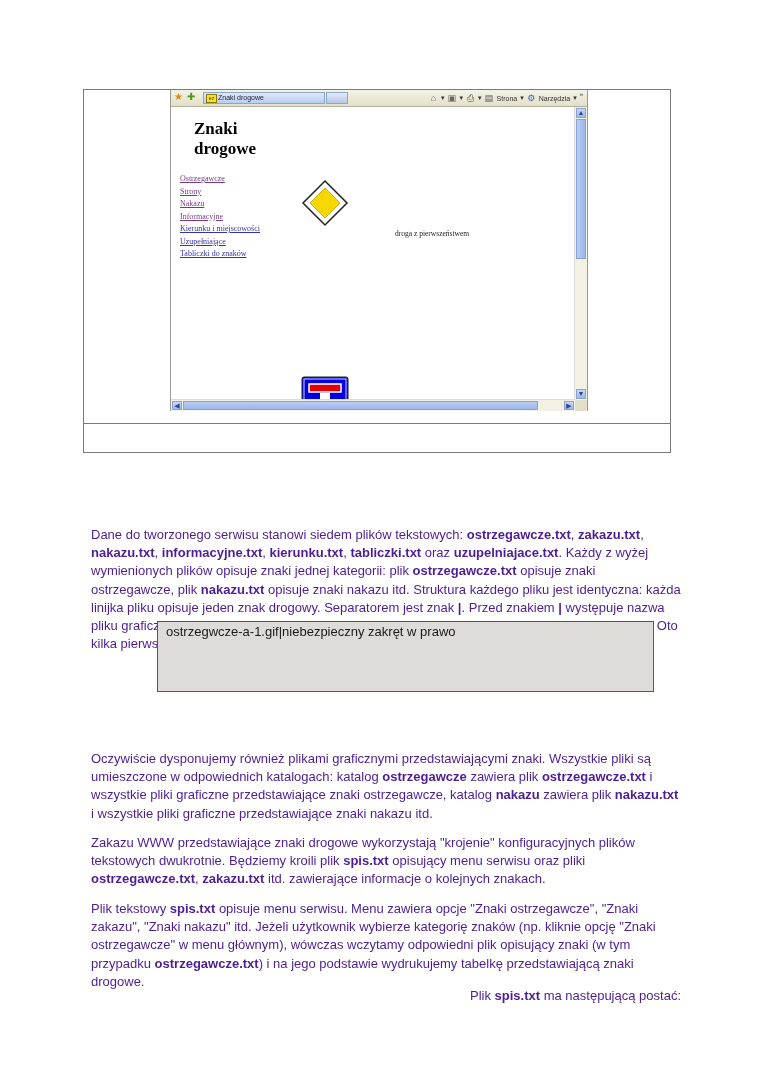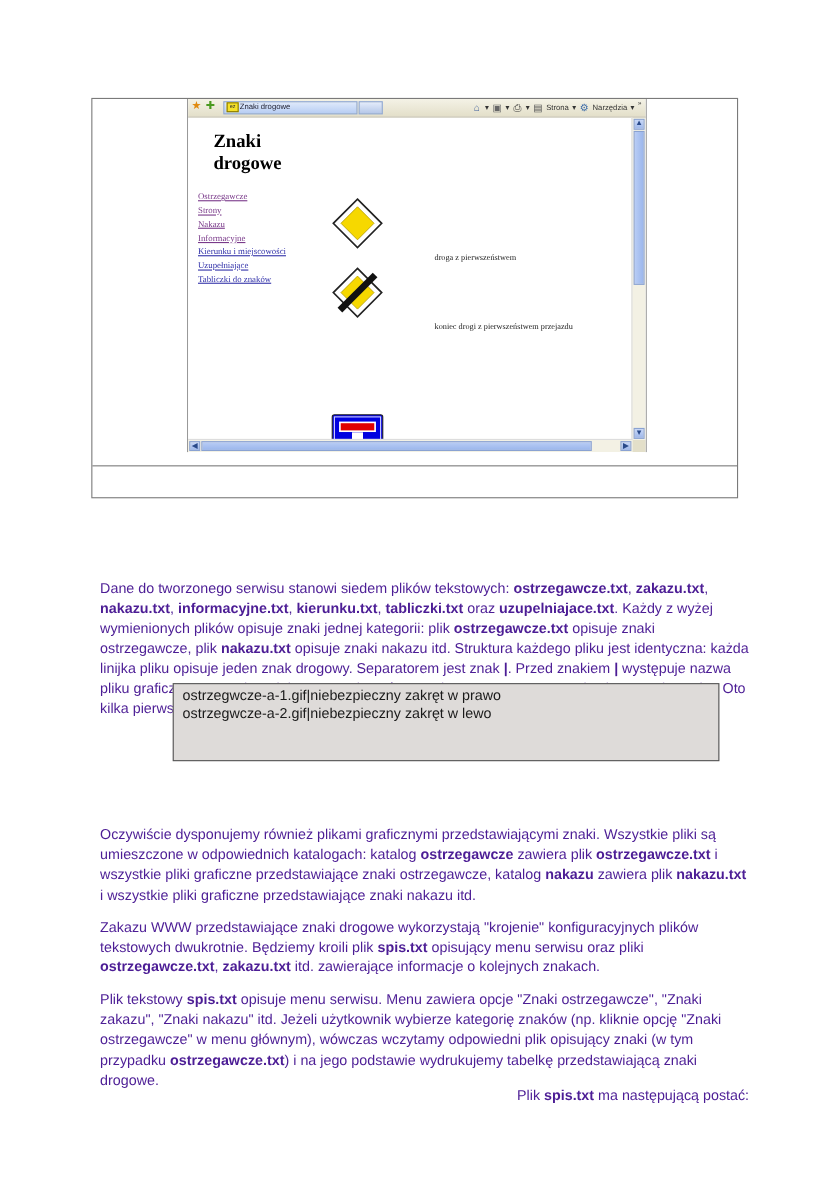--- a/index.html
+++ b/index.html
@@ -90,28 +90,20 @@
           <li><a>Tabliczki do znaków</a></li>
         </ul>
 
         <div class="sign-row" style="top:72px;">
           <svg class="sign" viewBox="0 0 48 48">
             <polygon points="24,2 46,24 24,46 2,24" fill="#fff" stroke="#222" stroke-width="1.5"></polygon>
             <polygon points="24,9 39,24 24,39 9,24" fill="#f6d800" stroke="#b8a000" stroke-width="0.8"></polygon>
           </svg>
           <span class="desc">droga z pierwszeństwem</span>
         </div>
-        <div class="sign-row" style="top:135px;">
-          <svg class="sign" viewBox="0 0 48 48">
-            <polygon points="24,2 46,24 24,46 2,24" fill="#fff" stroke="#222" stroke-width="1.5"></polygon>
-            <polygon points="24,9 39,24 24,39 9,24" fill="#f6d800" stroke="#b8a000" stroke-width="0.8"></polygon>
-            <line x1="8" y1="40" x2="40" y2="8" stroke="#111" stroke-width="6"></line>
-          </svg>
-          <span class="desc">koniec drogi z pierwszeństwem przejazdu</span>
-        </div>
         <div class="sign-row" style="top:269px;">
           <svg class="sign" viewBox="0 0 48 48">
             <rect x="1" y="1" width="46" height="46" rx="2" fill="#0000e0" stroke="#222" stroke-width="1"></rect>
             <rect x="3" y="3" width="42" height="42" fill="none" stroke="#d0d0ff" stroke-width="1"></rect>
             <rect x="8" y="8" width="32" height="8" fill="#e00000" stroke="#fff" stroke-width="1.5"></rect>
             <rect x="19" y="17" width="10" height="28" fill="#fff"></rect>
           </svg>
           <span class="desc" style="top:20px;">droga bez przejazdu</span>
         </div>
       </div>
@@ -128,19 +120,18 @@
       </div>
       <div class="corner"></div>
     </div>
   </div>
 </div>
 
 <div class="para" style="top:487px;"><span>Dane do tworzonego serwisu stanowi siedem plików tekstowych: </span><b>ostrzegawcze.txt</b><span>, </span><b>zakazu.txt</b><span>, </span><b>nakazu.txt</b><span>, </span><b>informacyjne.txt</b><span>, </span><b>kierunku.txt</b><span>, </span><b>tabliczki.txt</b><span> oraz </span><b>uzupelniajace.txt</b><span>. Każdy z wyżej wymienionych plików opisuje znaki jednej kategorii: plik </span><b>ostrzegawcze.txt</b><span> opisuje znaki ostrzegawcze, plik </span><b>nakazu.txt</b><span> opisuje znaki nakazu itd. Struktura każdego pliku jest identyczna: każda linijka pliku opisuje jeden znak drogowy. Separatorem jest znak </span><b>|</b><span>. Przed znakiem </span><b>|</b><span> występuje nazwa pliku graficznego przedstawiającego znak, zaś po znaku separatora następuje słowny opis znaku. Oto kilka pierwszych linijek pliku </span><b>ostrzegawcze.txt</b></div>
 
 <div class="codebox">
   <div>ostrzegwcze-a-1.gif|niebezpieczny zakręt w prawo</div>
-  <div>ostrzegwcze-a-2.gif|niebezpieczny zakręt w lewo</div>
 </div>
 
 <div class="para" style="top:711px;"><span>Oczywiście dysponujemy również plikami graficznymi przedstawiającymi znaki. Wszystkie pliki są umieszczone w odpowiednich katalogach: katalog </span><b>ostrzegawcze</b><span> zawiera plik </span><b>ostrzegawcze.txt</b><span> i wszystkie pliki graficzne przedstawiające znaki ostrzegawcze, katalog </span><b>nakazu</b><span> zawiera plik </span><b>nakazu.txt</b><span> i wszystkie pliki graficzne przedstawiające znaki nakazu itd.</span></div>
 <div class="para" style="top:795px;"><span>Zakazu WWW przedstawiające znaki drogowe wykorzystają "krojenie" konfiguracyjnych plików tekstowych dwukrotnie. Będziemy kroili plik </span><b>spis.txt</b><span> opisujący menu serwisu oraz pliki </span><b>ostrzegawcze.txt</b><span>, </span><b>zakazu.txt</b><span> itd. zawierające informacje o kolejnych znakach.</span></div>
 <div class="para" style="top:861px;"><span>Plik tekstowy </span><b>spis.txt</b><span> opisuje menu serwisu. Menu zawiera opcje "Znaki ostrzegawcze", "Znaki zakazu", "Znaki nakazu" itd. Jeżeli użytkownik wybierze kategorię znaków (np. kliknie opcję "Znaki ostrzegawcze" w menu głównym), wówczas wczytamy odpowiedni plik opisujący znaki (w tym przypadku </span><b>ostrzegawcze.txt</b><span>) i na jego podstawie wydrukujemy tabelkę przedstawiającą znaki drogowe.</span></div>
 <div class="para" style="top:948px;text-align:right;"><span>Plik </span><b>spis.txt</b><span> ma następującą postać:</span></div>
 
 </body></html>

